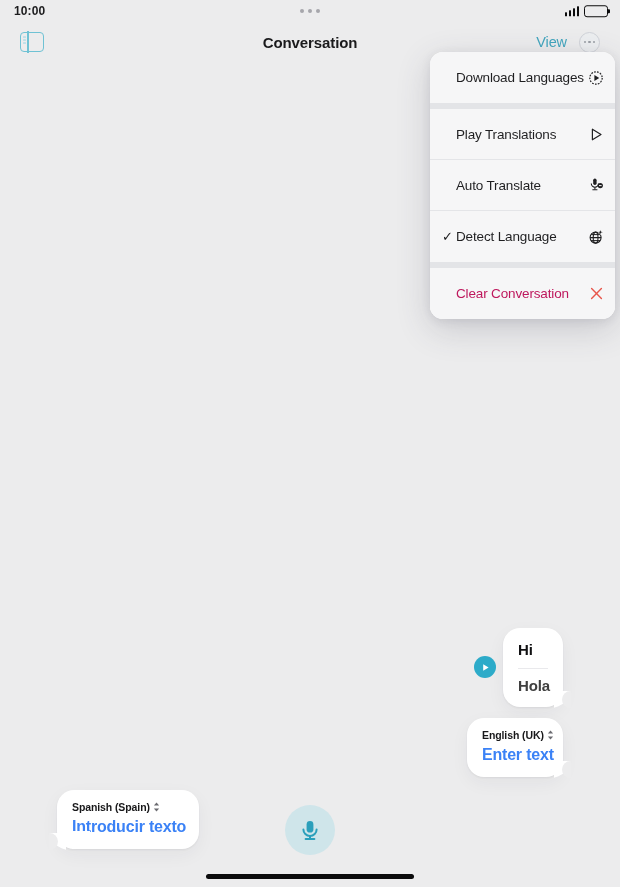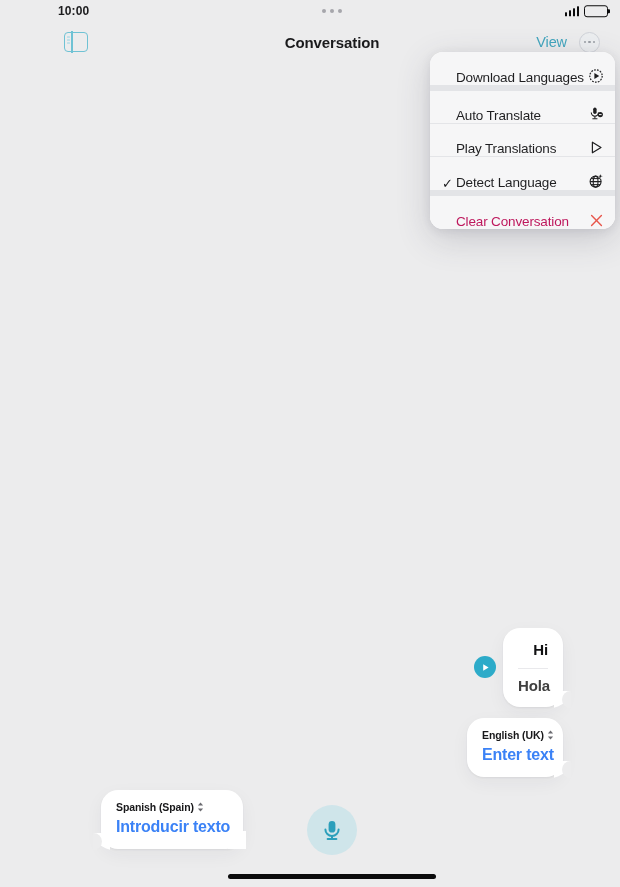--- a/index.html
+++ b/index.html
@@ -17,21 +17,20 @@
     -webkit-font-smoothing: antialiased;
   }
 
   
   .app {
     position: absolute;
     inset: 0;
     background: #ececed;
     display: flex;
     flex-direction: column;
-    margin-left: 44px;
   }
 
   
   .statusbar {
     height: 22px;
     flex: 0 0 22px;
     position: relative;
     display: flex;
     align-items: center;
     padding: 0 12px;
@@ -205,23 +204,23 @@
     z-index: 60;
     box-shadow: 0 10px 34px rgba(60,60,80,0.20),
                 0 2px 10px rgba(60,60,80,0.10);
   }
   .menu-group { background: #f6f6f7; }
   .menu-sep {
     height: 6px;
     background: #e3e4e7;
   }
   .menu-item {
-    height: 33px;
-    display: flex;
-    align-items: flex-end;
+    height: 51px;
+    display: flex;
+    align-items: center;
     padding: 0 10px 0 12px;
     position: relative;
     cursor: pointer;
     border-bottom: 0.8px solid #e4e5e8;
     background: #f6f6f7;
   }
   .menu-group .menu-item:last-child { border-bottom: none; }
   .menu-check {
     width: 14px;
     font-size: 13px;
@@ -253,21 +252,20 @@
     position: relative;
     overflow: hidden;
   }
 
   .bubble {
     position: absolute;
     background: #ffffff;
     border-radius: 17px;
     box-shadow: 0 1px 2px rgba(40,40,60,0.07),
                 0 6px 18px rgba(40,40,60,0.05);
-    text-align: right;
   }
   .bubble::after {
     content: "";
     position: absolute;
     bottom: 0;
     width: 18px; height: 18px;
     background: #ffffff;
   }
   
   .bubble.right::after {
@@ -550,38 +548,38 @@
               <circle cx="8" cy="8" r="6.2" fill="none" stroke="currentColor" stroke-width="1.2" stroke-dasharray="1.7 1.25"></circle>
               <path d="M6.4 4.9 L11.2 8 L6.4 11.1 Z" fill="currentColor"></path>
             </svg>
           </span>
         </div>
       </div>
       <div class="menu-sep"></div>
       <div class="menu-group">
         <div class="menu-item">
           <span class="menu-check"></span>
+          <span class="menu-label">Play Translations</span>
+          <span class="menu-icon">
+            <svg width="15" height="15" viewBox="0 0 15 15" aria-hidden="true">
+              <path d="M3.4 2.2 L12 7.5 L3.4 12.8 Z" fill="none" stroke="currentColor" stroke-width="1.2" stroke-linejoin="round"></path>
+            </svg>
+          </span>
+        </div>
+        <div class="menu-item">
+          <span class="menu-check"></span>
           <span class="menu-label">Auto Translate</span>
           <span class="menu-icon">
             <svg width="16" height="16" viewBox="0 0 16 16" aria-hidden="true">
               <rect x="5.2" y="1.6" width="3.4" height="6.4" rx="1.7" fill="currentColor"></rect>
               <path d="M3.3 6.6 a3.6 3.6 0 0 0 7.2 0" fill="none" stroke="currentColor" stroke-width="1.1"></path>
               <line x1="6.9" y1="10.3" x2="6.9" y2="12.4" stroke="currentColor" stroke-width="1.1"></line>
               <line x1="4.4" y1="12.8" x2="9.4" y2="12.8" stroke="currentColor" stroke-width="1.1"></line>
               <circle cx="12.3" cy="8.6" r="2.6" fill="currentColor"></circle>
               <line x1="11" y1="8.6" x2="13.6" y2="8.6" stroke="#f6f6f7" stroke-width="1"></line>
-            </svg>
-          </span>
-        </div>
-        <div class="menu-item">
-          <span class="menu-check"></span>
-          <span class="menu-label">Play Translations</span>
-          <span class="menu-icon">
-            <svg width="15" height="15" viewBox="0 0 15 15" aria-hidden="true">
-              <path d="M3.4 2.2 L12 7.5 L3.4 12.8 Z" fill="none" stroke="currentColor" stroke-width="1.2" stroke-linejoin="round"></path>
             </svg>
           </span>
         </div>
         <div class="menu-item">
           <span class="menu-check">✓</span>
           <span class="menu-label">Detect Language</span>
           <span class="menu-icon">
             <svg width="16" height="16" viewBox="0 0 16 16" aria-hidden="true">
               <circle cx="7.6" cy="8.6" r="5.5" fill="none" stroke="currentColor" stroke-width="1.1"></circle>
               <ellipse cx="7.6" cy="8.6" rx="2.4" ry="5.5" fill="none" stroke="currentColor" stroke-width="1.1"></ellipse>

